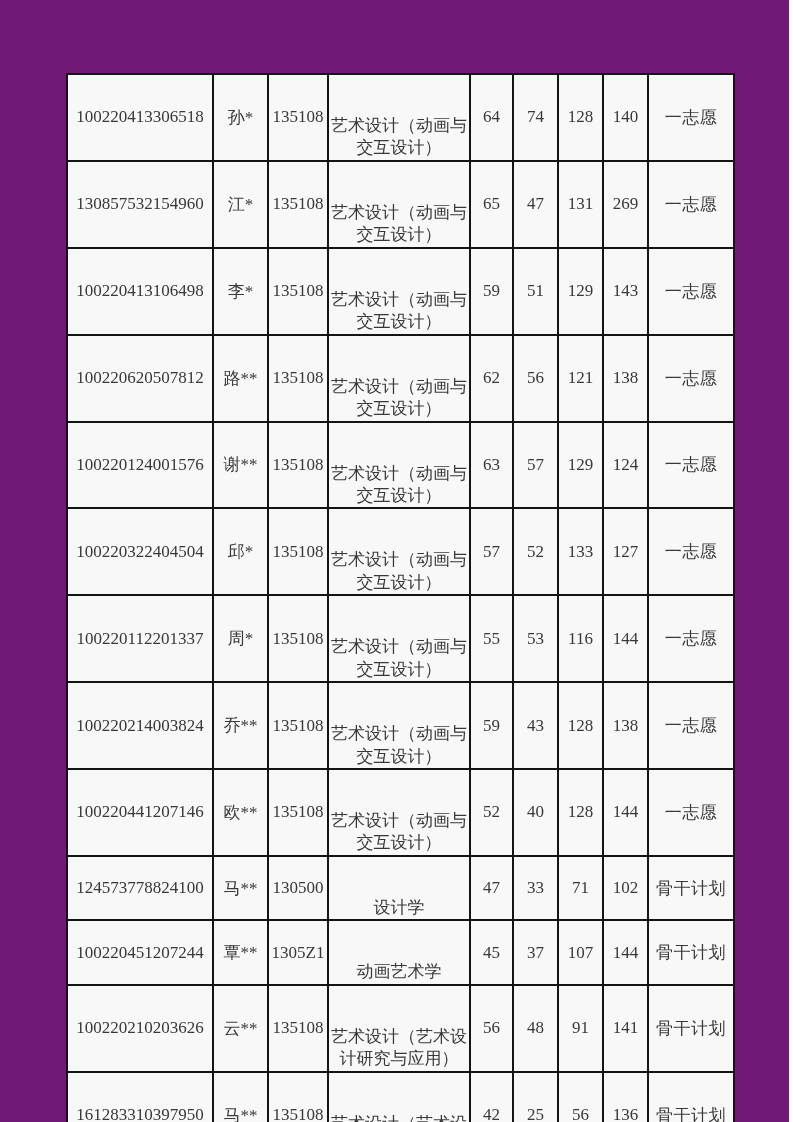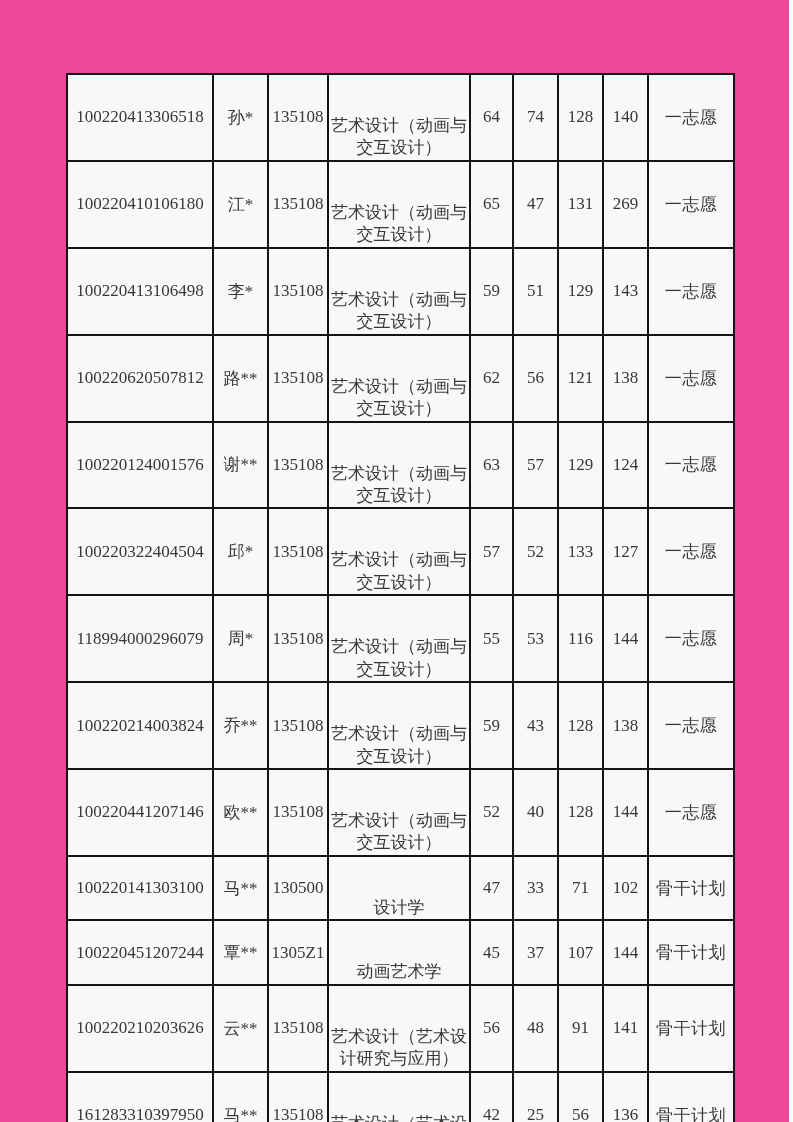--- a/index.html
+++ b/index.html
@@ -1,21 +1,21 @@
 <!DOCTYPE html>
 <html><head>
 <meta charset="utf-8">
 <style>
   * { margin: 0; padding: 0; box-sizing: border-box; }
   html, body { background: #ffffff; }
   .page {
     position: relative;
     width: 789px;
     height: 1122px;
-    background: #ec4899;
+    background: #701a75;
     font-family: "Liberation Serif", "DejaVu Serif", serif;
     overflow: hidden;
     text-decoration: underline;
   }
   table.score-table {
     position: absolute;
     left: 66px;
     top: 73px;
     width: 667px;
     border-collapse: collapse;
@@ -73,21 +73,21 @@
           <td class="col1">孙*</td>
           <td class="col2">135108</td>
           <td class="col3"><span class="wrapbox">艺术设计（动画与交互设计）</span></td>
           <td class="col4">64</td>
           <td class="col5">74</td>
           <td class="col6">128</td>
           <td class="col7">140</td>
           <td class="col8">一志愿</td>
         </tr>
         <tr>
-          <td class="col0">100220410106180</td>
+          <td class="col0">130857532154960</td>
           <td class="col1">江*</td>
           <td class="col2">135108</td>
           <td class="col3"><span class="wrapbox">艺术设计（动画与交互设计）</span></td>
           <td class="col4">65</td>
           <td class="col5">47</td>
           <td class="col6">131</td>
           <td class="col7">269</td>
           <td class="col8">一志愿</td>
         </tr>
         <tr>
@@ -128,21 +128,21 @@
           <td class="col1">邱*</td>
           <td class="col2">135108</td>
           <td class="col3"><span class="wrapbox">艺术设计（动画与交互设计）</span></td>
           <td class="col4">57</td>
           <td class="col5">52</td>
           <td class="col6">133</td>
           <td class="col7">127</td>
           <td class="col8">一志愿</td>
         </tr>
         <tr>
-          <td class="col0">118994000296079</td>
+          <td class="col0">100220112201337</td>
           <td class="col1">周*</td>
           <td class="col2">135108</td>
           <td class="col3"><span class="wrapbox">艺术设计（动画与交互设计）</span></td>
           <td class="col4">55</td>
           <td class="col5">53</td>
           <td class="col6">116</td>
           <td class="col7">144</td>
           <td class="col8">一志愿</td>
         </tr>
         <tr>
@@ -161,21 +161,21 @@
           <td class="col1">欧**</td>
           <td class="col2">135108</td>
           <td class="col3"><span class="wrapbox">艺术设计（动画与交互设计）</span></td>
           <td class="col4">52</td>
           <td class="col5">40</td>
           <td class="col6">128</td>
           <td class="col7">144</td>
           <td class="col8">一志愿</td>
         </tr>
         <tr>
-          <td class="col0">100220141303100</td>
+          <td class="col0">124573778824100</td>
           <td class="col1">马**</td>
           <td class="col2">130500</td>
           <td class="col3"><span class="wrapbox">设计学</span></td>
           <td class="col4">47</td>
           <td class="col5">33</td>
           <td class="col6">71</td>
           <td class="col7">102</td>
           <td class="col8">骨干计划</td>
         </tr>
         <tr>

